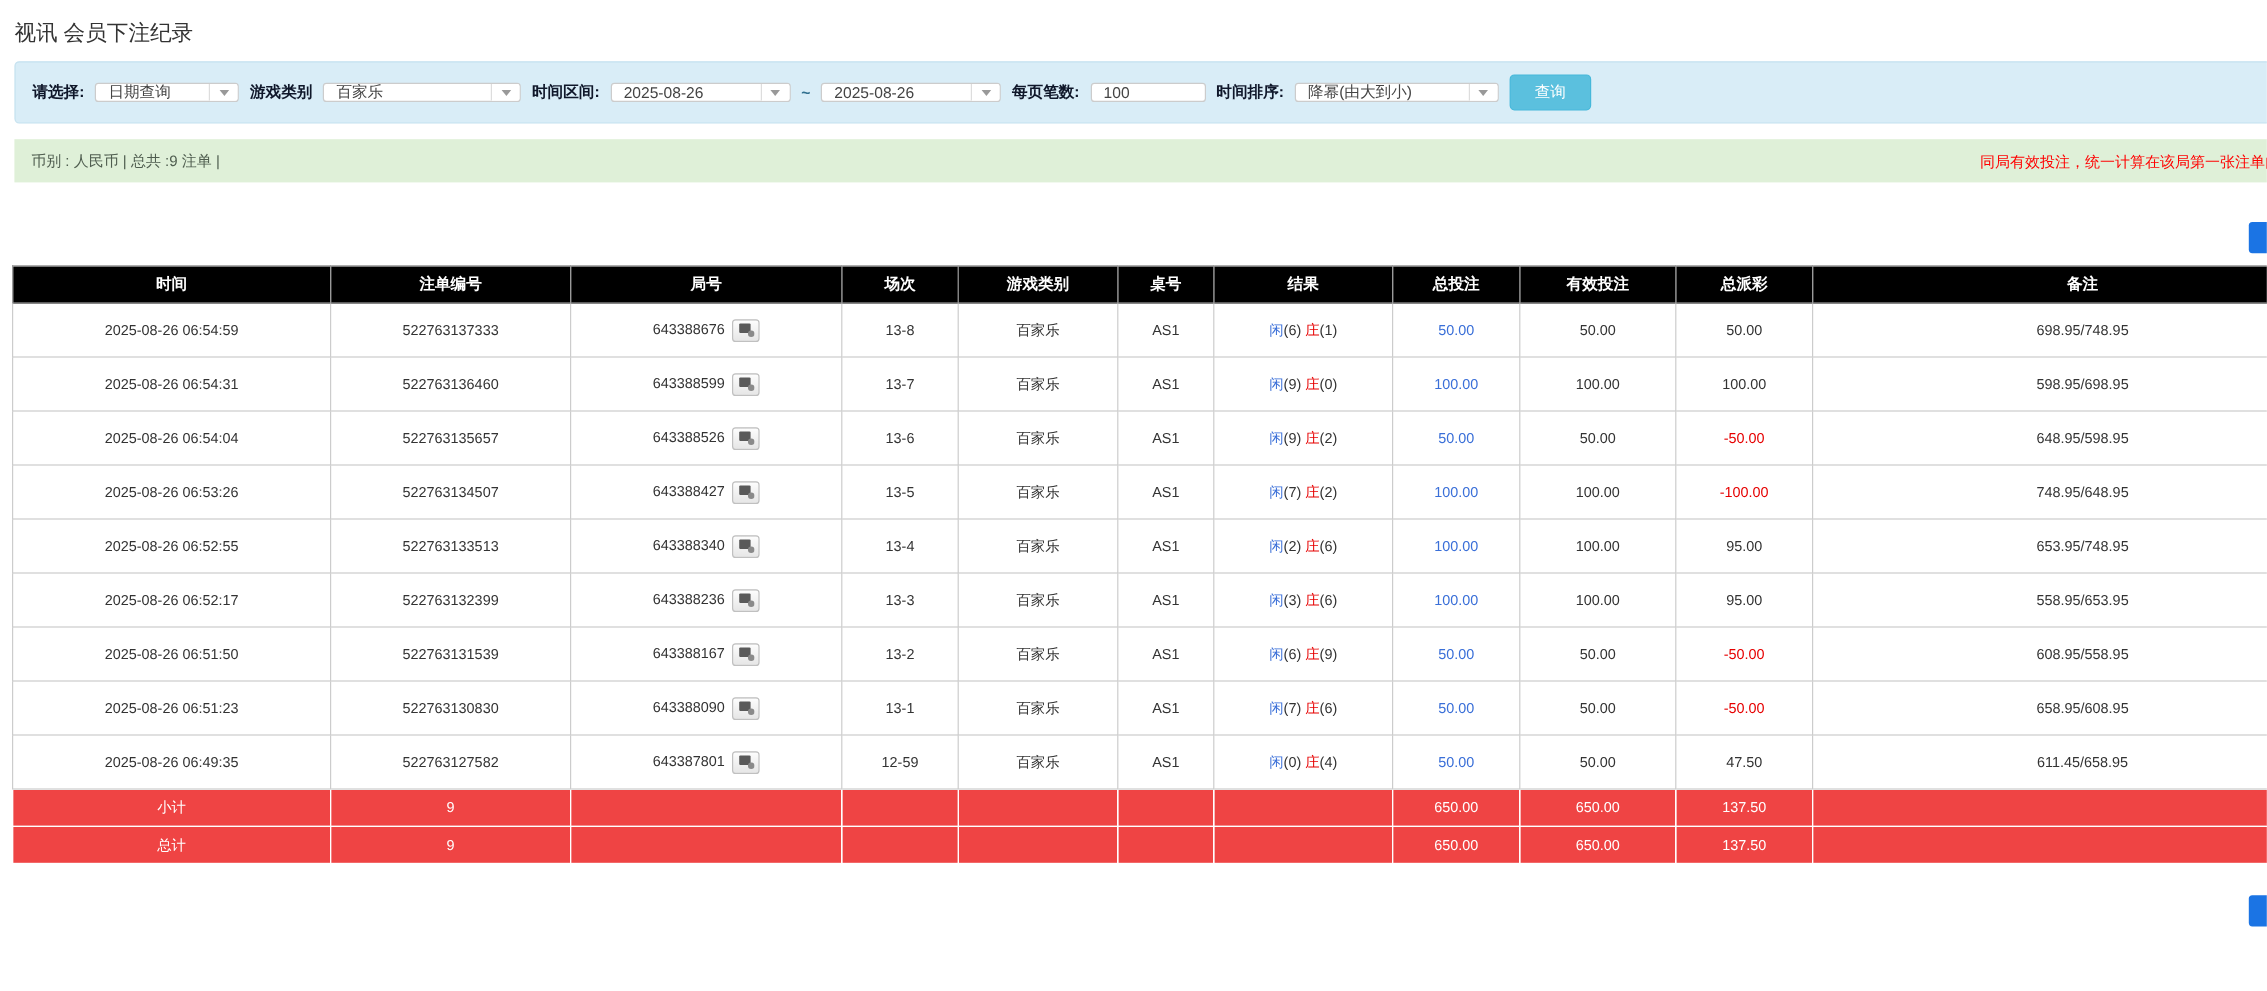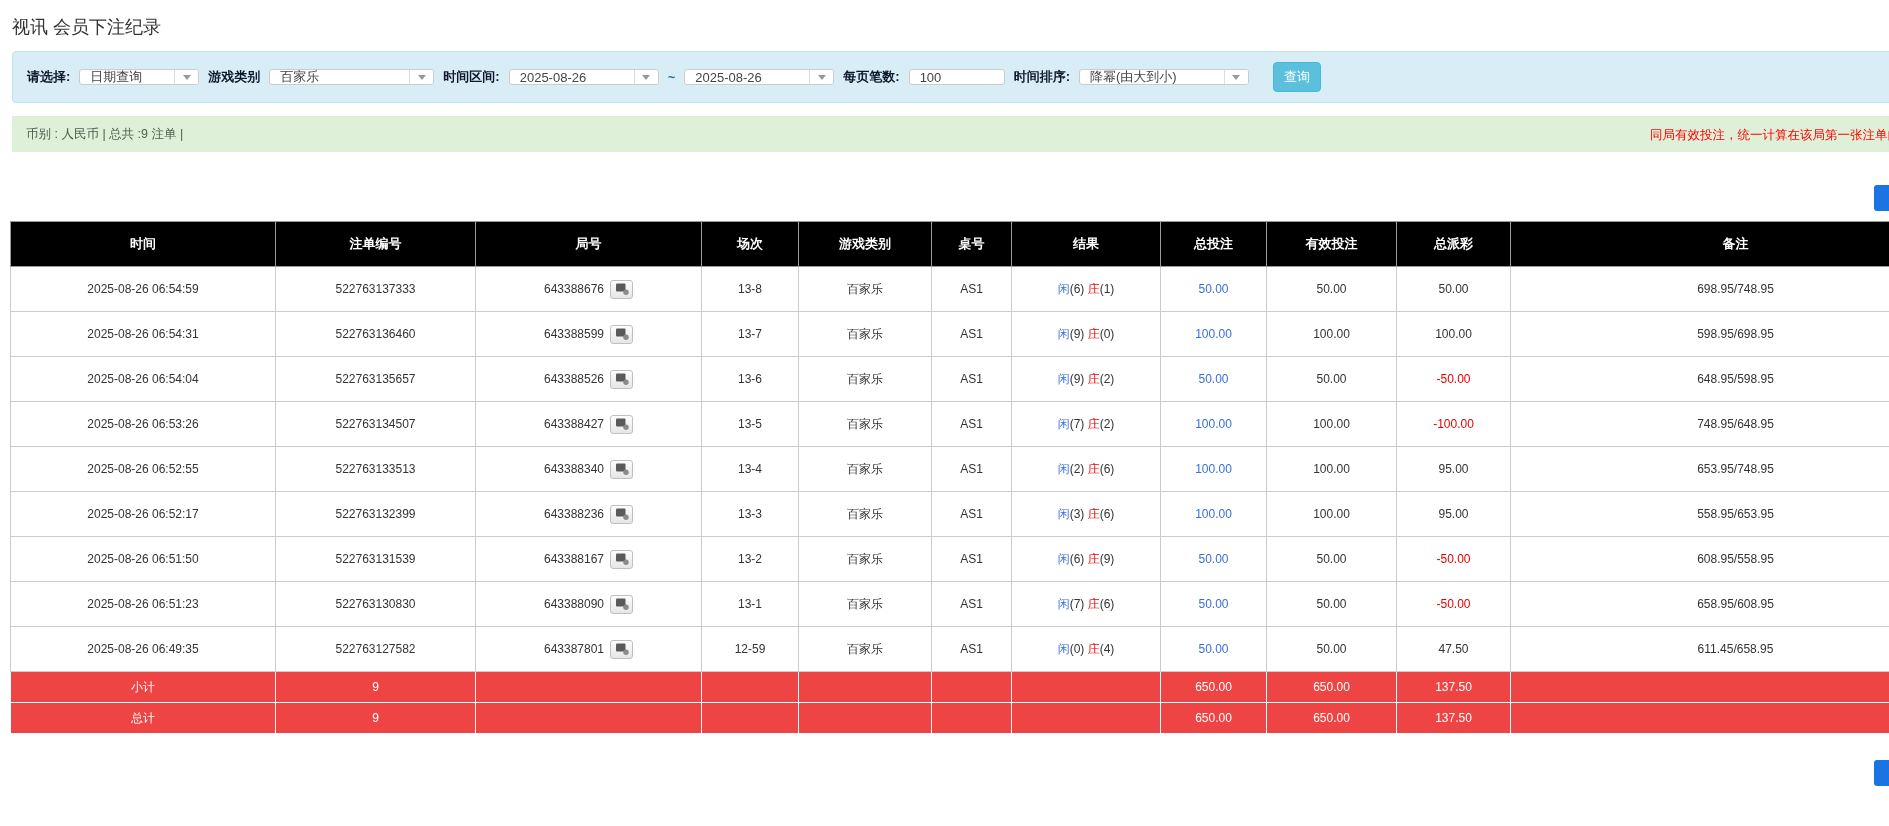--- a/index.html
+++ b/index.html
@@ -26,21 +26,21 @@
     background:#fff; border:1px solid #ccc; border-radius:3px;
     height:16px; display:flex; align-items:stretch; overflow:hidden;
   }
   .sel .val { flex:1; display:flex; align-items:center; padding:0 10px; font-size:13px; color:#444; white-space:nowrap; }
   .sel .caret-box { width:24px; border-left:1px solid #ddd; display:flex; align-items:center; justify-content:center; background:#fff; }
   .caret { width:0; height:0; border-left:4px solid transparent; border-right:4px solid transparent; border-top:5px solid #999; }
   .w-type { width:120px; } .w-game { width:165px; } .w-date { width:150px; }
   .w-size { width:96px;flex-direction:column; }  .w-sort { width:170px; }
   .tilde { font-size:13px; color:#31708f; font-weight:bold; }
   .search-btn {
-    width:48px; height:30px; margin-left:15px;
+    width:68px; height:30px; margin-left:0;
     background:#5bc0de; color:#fff; border:1px solid #46b8da; border-radius:4px;
     font-size:13px; cursor:pointer;
   }
 
   
   .info-bar {
     margin:13px 12px 0; height:36px; background:#dff0d8;
     position:relative; display:flex; align-items:center;
     padding:0 14px; font-size:12.5px; color:#4f5d4f;
   }
@@ -56,21 +56,21 @@
   .btn-strip .cut-btn { top:33px; }
   .btn-strip-bottom .cut-btn { top:26px; }
 
   
   table.records {
     border-collapse:collapse; table-layout:fixed;
     margin-left:10px; width:1950px;
   }
   .records th {
     background:#000; color:#fff; font-size:13px; font-weight:bold;
-    height:45px; border:1px solid #9a9a9a; text-align:center;
+    height:31px; border:1px solid #9a9a9a; text-align:center;
   }
   .records td {
     border:1px solid #ccc; height:45px; text-align:center;
     font-size:12px; color:#333; padding:0 4px;
     white-space:nowrap; overflow:hidden;
   }
   .blue { color:#3a6fd8; }
   .redc { color:#e60000; }
   td.neg { color:#e60000; }
   .res-n { color:#333; }

